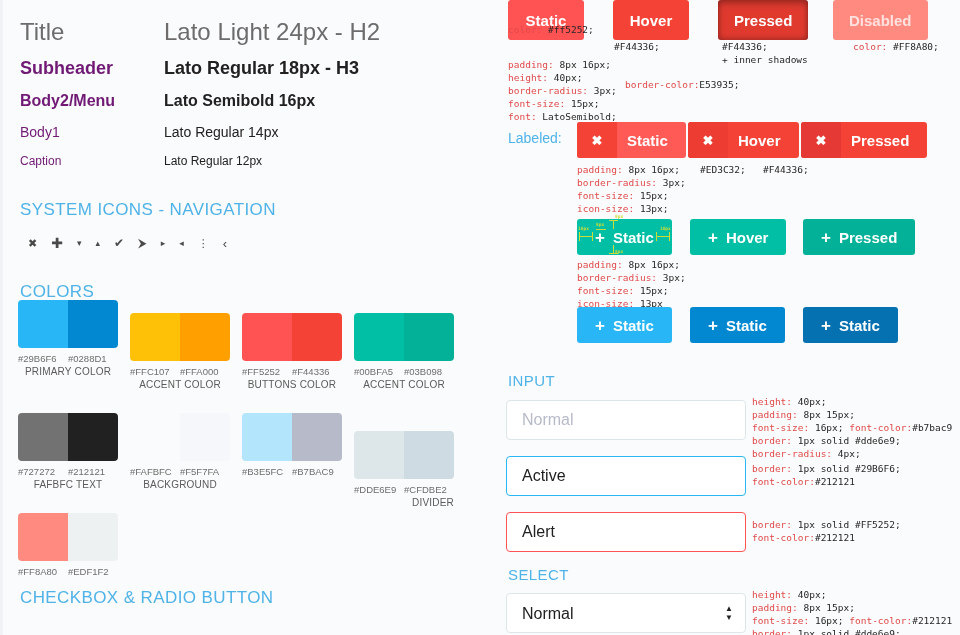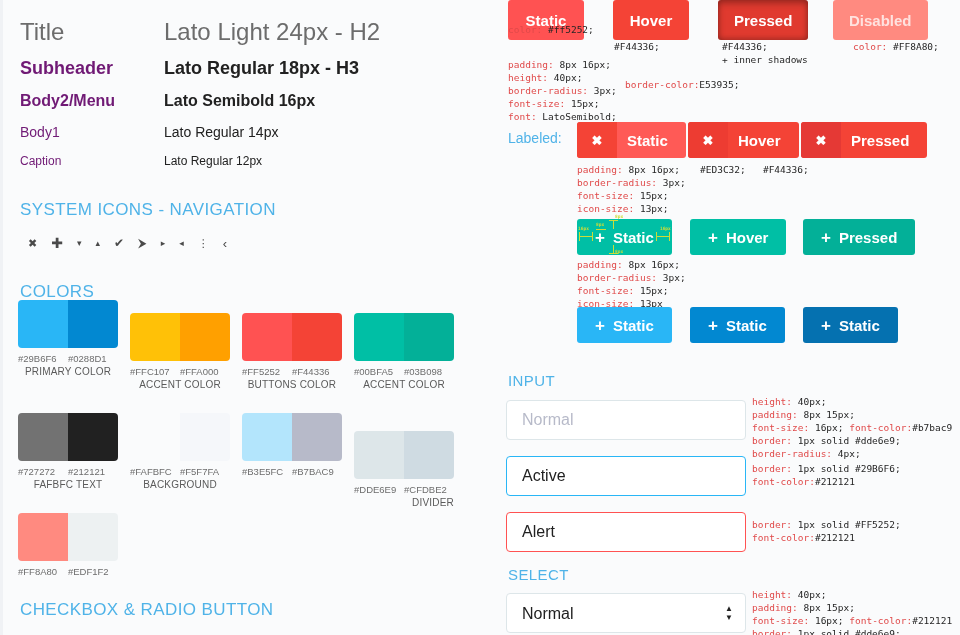--- a/index.html
+++ b/index.html
@@ -34,21 +34,21 @@
   .t-caption{ top: 154px; }
   .t-caption .type-label, .t-caption .type-sample { font-size: 12px; font-weight: 400; }
 
   .sec-head {
     position: absolute; left: 20px;
     font-size: 17px; letter-spacing: .4px;
     color: #4FB3E8; font-weight: 400;
   }
   .sec-icons  { top: 200px; }
   .sec-colors { top: 282px; text-align: center; }
-  .sec-cbrb   { top: 588px; margin-top: 12px; }
+  .sec-cbrb   { top: 588px; }
 
   .icon-row { position: absolute; left: 28px; top: 236px; display: flex; align-items: center; gap: 14px; }
   .icon-row .ic { color: #4a4a4a; line-height: 1; display:inline-block; text-align:center; }
 
   
   .swatch-group { position: absolute; width: 100px; }
   .swatch-bar { display: flex; width: 100px; height: 48px; border-radius: 4px; overflow: hidden; }
   .swatch-half { width: 50px; height: 48px; }
   .swatch-codes { display: flex; margin-top: 5px; }
   .swatch-codes span { width: 50px; font-size: 9.5px; color: #6d6d6d; }

